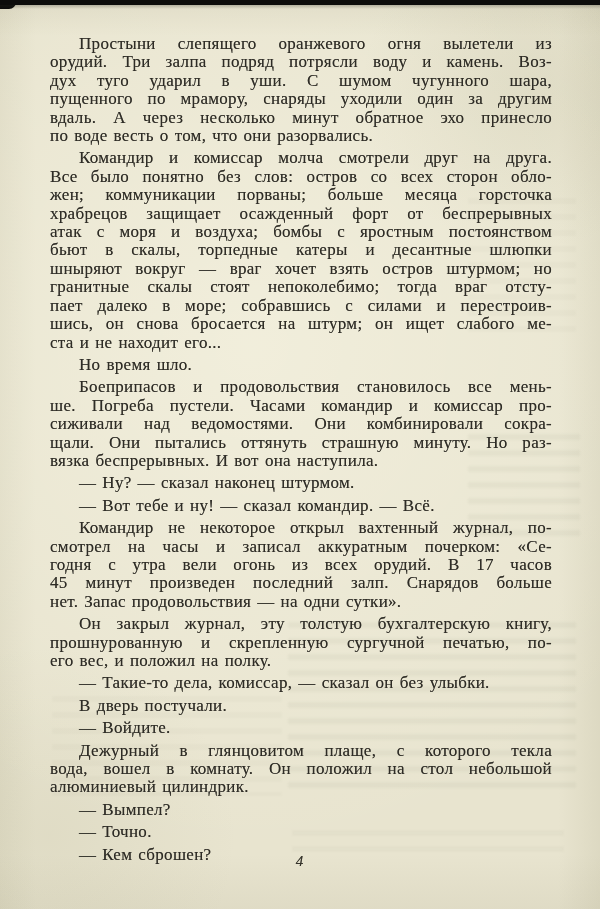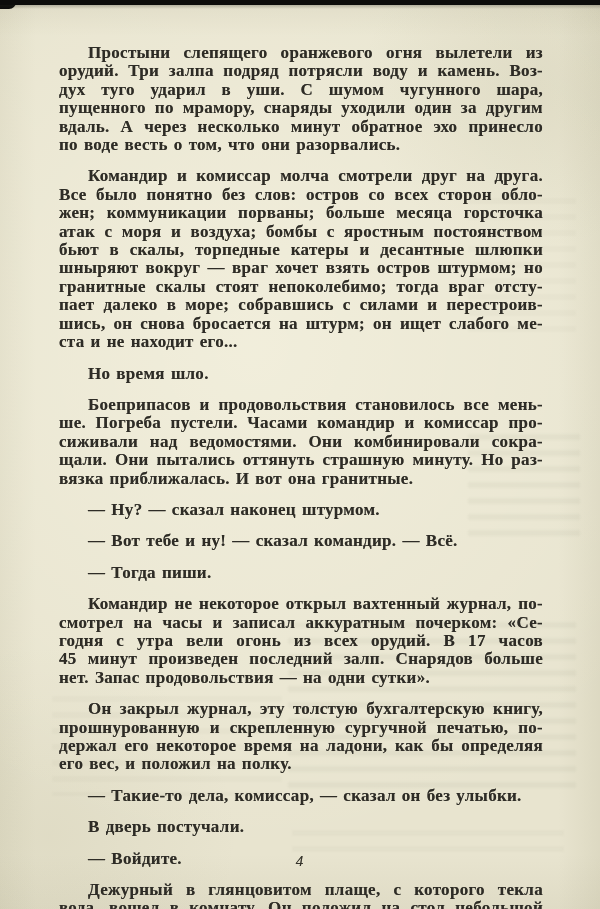--- a/index.html
+++ b/index.html
@@ -63,21 +63,21 @@
   .ghost.g3 { left: 288px; top: 620px; width: 288px; height: 176px; opacity: 0.09; }
   .ghost.g4 { left: 52px;  top: 694px; width: 230px; height: 102px; opacity: 0.05; }
   .ghost.g5 { left: 292px; top: 828px; width: 272px; height: 26px;  opacity: 0.06; }
   
   .text-block {
     position: absolute;
     left: 46px;
     top: 31px;
     width: 510px;
   }
-  .para { margin: 13px; padding: 0; font-weight: bold; }
+  .para { margin: 4px; padding: 0; }
   .line {
     font-size: 17px;
     line-height: 18.4px;
     letter-spacing: 0.3px;
     word-spacing: 1.5px;
     text-align: justify;
     text-align-last: justify;
     white-space: normal;
     text-shadow: 0 0 0.5px rgba(46,44,38,0.55);
   }
@@ -116,58 +116,55 @@
         <div class="line">орудий. Три залпа подряд потрясли воду и камень. Воз-</div>
         <div class="line">дух туго ударил в уши. С шумом чугунного шара,</div>
         <div class="line">пущенного по мрамору, снаряды уходили один за другим</div>
         <div class="line">вдаль. А через несколько минут обратное эхо принесло</div>
         <div class="line last">по воде весть о том, что они разорвались.</div>
       </div>
       <div class="para">
         <div class="line first">Командир и комиссар молча смотрели друг на друга.</div>
         <div class="line">Все было понятно без слов: остров со всех сторон обло-</div>
         <div class="line">жен; коммуникации порваны; больше месяца горсточка</div>
+        <div class="line">храбрецов защищает осажденный форт от беспрерывных</div>
         <div class="line">атак с моря и воздуха; бомбы с яростным постоянством</div>
         <div class="line">бьют в скалы, торпедные катеры и десантные шлюпки</div>
         <div class="line">шныряют вокруг — враг хочет взять остров штурмом; но</div>
         <div class="line">гранитные скалы стоят непоколебимо; тогда враг отсту-</div>
         <div class="line">пает далеко в море; собравшись с силами и перестроив-</div>
         <div class="line">шись, он снова бросается на штурм; он ищет слабого ме-</div>
         <div class="line last">ста и не находит его...</div>
       </div>
       <div class="para">
         <div class="line first last">Но время шло.</div>
       </div>
       <div class="para">
         <div class="line first">Боеприпасов и продовольствия становилось все мень-</div>
         <div class="line">ше. Погреба пустели. Часами командир и комиссар про-</div>
         <div class="line">сиживали над ведомостями. Они комбинировали сокра-</div>
         <div class="line">щали. Они пытались оттянуть страшную минуту. Но раз-</div>
-        <div class="line last">вязка приближалась. И вот она гранитные.</div>
+        <div class="line last">вязка беспрерывных. И вот она наступила.</div>
       </div>
       <div class="para">
         <div class="line first last">— Ну? — сказал наконец штурмом.</div>
       </div>
       <div class="para">
         <div class="line first last">— Вот тебе и ну! — сказал командир. — Всё.</div>
-      </div>
-      <div class="para">
-        <div class="line first last">— Тогда пиши.</div>
       </div>
       <div class="para">
         <div class="line first">Командир не некоторое открыл вахтенный журнал, по-</div>
         <div class="line">смотрел на часы и записал аккуратным почерком: «Се-</div>
         <div class="line">годня с утра вели огонь из всех орудий. В 17 часов</div>
         <div class="line">45 минут произведен последний залп. Снарядов больше</div>
         <div class="line last">нет. Запас продовольствия — на одни сутки».</div>
       </div>
       <div class="para">
         <div class="line first">Он закрыл журнал, эту толстую бухгалтерскую книгу,</div>
         <div class="line">прошнурованную и скрепленную сургучной печатью, по-</div>
-        <div class="line">держал его некоторое время на ладони, как бы определяя</div>
         <div class="line last">его вес, и положил на полку.</div>
       </div>
       <div class="para">
         <div class="line first last">— Такие-то дела, комиссар, — сказал он без улыбки.</div>
       </div>
       <div class="para">
         <div class="line first last">В дверь постучали.</div>
       </div>
       <div class="para">
         <div class="line first last">— Войдите.</div>

